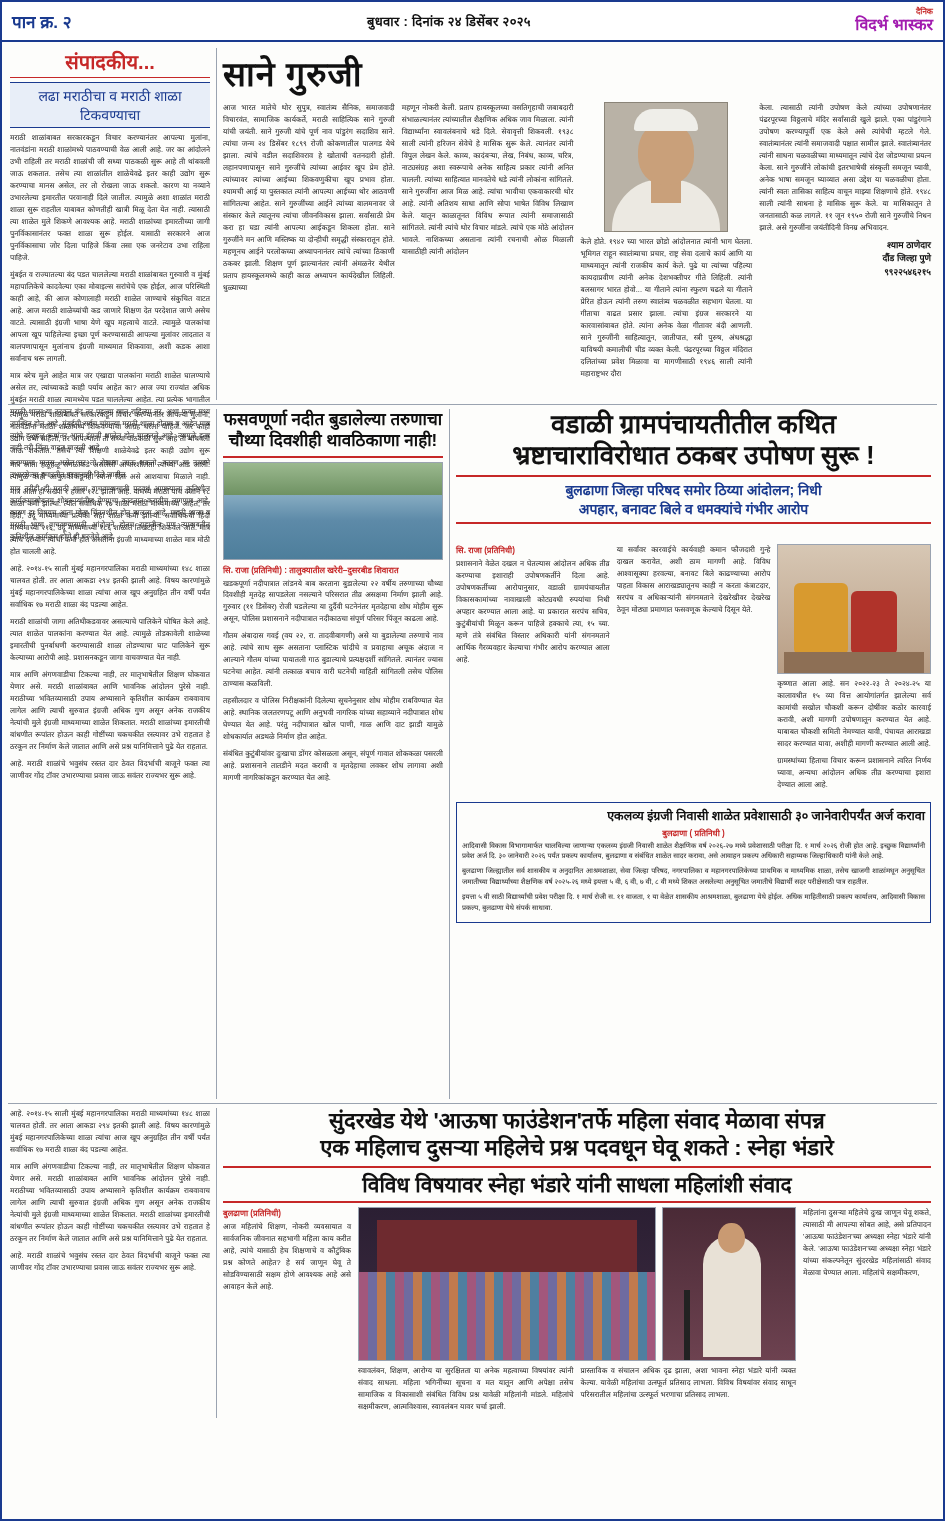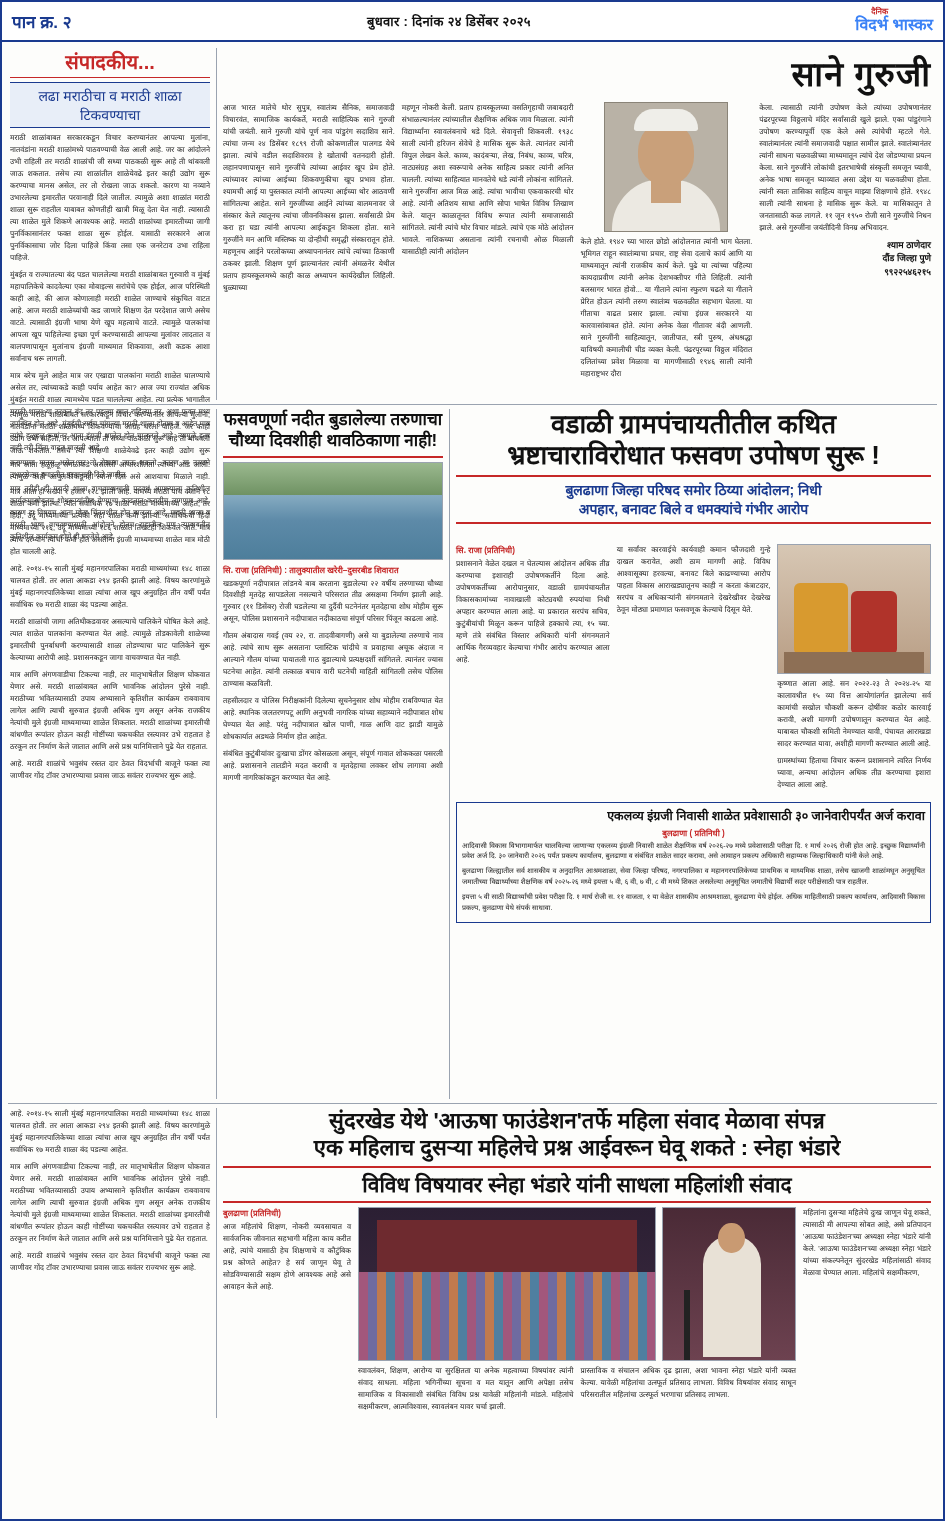--- a/index.html
+++ b/index.html
@@ -11,23 +11,23 @@
     overflow:hidden;
   }
   
   .masthead{
     height:40px;border-bottom:2px solid #1a3a8f;display:flex;align-items:center;
     justify-content:space-between;padding:0 10px;box-sizing:border-box;
     background:#fff;
   }
   .mast-left{font-size:17px;font-weight:bold;color:#1a3a8f;}
   .mast-center{font-size:13px;font-weight:bold;color:#111;letter-spacing:.3px;}
-  .mast-right{text-align:center;line-height:1.05;}
+  .mast-right{text-align:right;line-height:1.05;}
   .mast-right .small{font-size:8px;color:#c62828;font-weight:bold;}
-  .mast-right .big{font-size:16px;font-weight:bold;color:#3b82f6;margin-left:29px;}
+  .mast-right .big{font-size:16px;font-weight:bold;color:#a21caf;margin-left:29px;}
 
   
   .content{position:absolute;top:42px;left:0;right:0;bottom:0;padding:4px 6px 12px 6px;box-sizing:border-box;}
   .row{display:flex;}
   .vline{border-left:1px solid #9aa3b0;}
   .hline{border-top:1px solid #9aa3b0;}
 
   
   .col-edit{width:208px;padding:0 6px 0 2px;box-sizing:border-box;}
   .edit-title{
@@ -40,21 +40,21 @@
   }
   .jtext{
     font-size:7.4px;line-height:1.62;text-align:justify;color:#1a1a1a;
     hyphens:auto;word-spacing:.2px;
   }
   .jtext p{margin:0 0 5px 0;}
 
   
   .col-main{flex:1;padding:0 6px;box-sizing:border-box;}
   .headline-sane{
-    text-align:right;font-size:34px;font-weight:bold;color:#111;
+    text-align:left;font-size:34px;font-weight:bold;color:#111;
     letter-spacing:1px;margin:2px 0 6px 0;
   }
   .three{display:flex;gap:7px;}
   .three > div{flex:1;}
   .portrait{
     width:122px;height:128px;margin:0 auto 4px auto;background:#b9b2a6;
     position:relative;overflow:hidden;border:1px solid #8a8478;
   }
   .portrait .face{position:absolute;left:50%;top:18px;transform:translateX(-50%);
     width:56px;height:64px;border-radius:48% 48% 45% 45%;background:#c9a07a;}
@@ -193,21 +193,21 @@
           <p>गौतम अंबादास गवई (वय २२, रा. तादवीबागणी) असे या बुडालेल्या तरुणाचे नाव आहे. त्यांचे साथ सुरू असताना प्लास्टिक चांदीचे व प्रवाहाचा अचूक अंदाज न आल्याने गौतम यांच्या पायातली गाठ बुडाल्याचे प्रत्यक्षदर्शी सांगितले. त्यानंतर ज्यास घटनेचा आहेत. त्यांनी तत्काळ बचाव वारी घटनेची माहिती सांगितली तसेच पोलिस ठाण्यास कळविली.</p>
           <p>तहसीलदार व पोलिस निरीक्षकांनी दिलेल्या सूचनेनुसार शोध मोहीम राबविण्यात येत आहे. स्थानिक जलतरणपटू आणि अनुभवी नागरिक यांच्या सहाय्याने नदीपात्रात शोध घेण्यात येत आहे. परंतु नदीपात्रात खोल पाणी, गाळ आणि दाट झाडी यामुळे शोधकार्यात अडथळे निर्माण होत आहेत.</p>
           <p>संबंधित कुटुंबीयांवर दुःखाचा डोंगर कोसळला असून, संपूर्ण गावात शोककळा पसरली आहे. प्रशासनाने तातडीने मदत करावी व मृतदेहाचा लवकर शोध लागावा अशी मागणी नागरिकांकडून करण्यात येत आहे.</p>
         </div>
       </div>
 
       <div class="vline"></div>
 
       <div class="col-main">
         <div class="big-head">वडाळी ग्रामपंचायतीतील कथित</div>
-        <div class="big-head">भ्रष्टाचाराविरोधात फसवण उपोषण सुरू !</div>
+        <div class="big-head">भ्रष्टाचाराविरोधात ठकबर उपोषण सुरू !</div>
         <div class="redline"></div>
         <div class="band-sub">बुलढाणा जिल्हा परिषद समोर ठिय्या आंदोलन; निधी</div>
         <div class="band-sub">अपहार, बनावट बिले व धमक्यांचे गंभीर आरोप</div>
         <div class="redline"></div>
         <div class="three" style="gap:7px;margin-top:20px;">
           <div>
             <div class="byline">सि. राजा (प्रतिनिधी)</div>
             <div class="jtext">
               <p>प्रशासनाने वेळेत दखल न घेतल्यास आंदोलन अधिक तीव्र करण्याचा इशाराही उपोषणकर्तीने दिला आहे. उपोषणकर्तीच्या आरोपानुसार, वडाळी ग्रामपंचायतीत विकासकामांच्या नावाखाली कोट्यवधी रुपयांचा निधी अपहार करण्यात आला आहे. या प्रकारात सरपंच सचिव, कुटुंबीयांची मिळून करून पाहिजे हक्काचे त्या, १५ च्या. म्हणे तंत्रे संबंधित विस्तार अधिकारी यांनी संगनमताने आर्थिक गैरव्यवहार केल्याचा गंभीर आरोप करण्यात आला आहे.</p>
             </div>
@@ -251,21 +251,21 @@
           <p>आहे. २०१४-१५ साली मुंबई महानगरपालिका मराठी माध्यमांच्या १४८ शाळा चालवत होती. तर आता आकडा २९४ इतकी झाली आहे. विषय कारणांमुळे मुंबई महानगरपालिकेच्या शाळा त्यांचा आज खूप अनुग्रहित तीन वर्षीं पर्यंत सर्वाधिक १७ मराठी शाळा बंद पडल्या आहेत.</p>
           <p>मात्र आणि अंगणवाडीचा टिकल्या नाही, तर मातृभाषेतील शिक्षण घोकवात येणार असे. मराठी शाळांबाबत आणि भावनिक आंदोलन पुरेसे नाही. मराठीच्या भवितव्यासाठी उपाय अभ्यासाने कृतिशील कार्यक्रम राबवावाच लागेल आणि त्याची सुरुवात इंग्रजी अधिक गुण असून अनेक राजकीय नेत्यांची मुले इंग्रजी माध्यमाच्या शाळेत शिकतात. मराठी शाळांच्या इमारतीची बांधणीत रूपांतर होऊन काही गोष्टींच्या चकचकीत रस्त्यावर उभे राहतात हे ठरकून तर निर्माण केले जातात आणि असे प्रश्न यानिमित्ताने पुढे येत राहतात.</p>
           <p>आहे. मराठी शाळांचे भवुसंघ रस्तत दार ठेवत विदर्भाची बाजूने फक्त त्या जाणीवर गोंद टॉवर उभारण्याचा प्रवास जाऊ सवंतर राज्यभर सुरू आहे.</p>
         </div>
       </div>
 
       <div class="vline"></div>
 
       <div class="col-main">
         <div class="big-head2">सुंदरखेड येथे 'आऊषा फाउंडेशन'तर्फे महिला संवाद मेळावा संपन्न</div>
-        <div class="big-head2">एक महिलाच दुसऱ्या महिलेचे प्रश्न आईवरून घेवू शकते : स्नेहा भंडारे</div>
+        <div class="big-head2">एक महिलाच दुसऱ्या महिलेचे प्रश्न पदवधून घेवू शकते : स्नेहा भंडारे</div>
         <div class="redline"></div>
         <div class="big-head" style="font-size:21px;">विविध विषयावर स्नेहा भंडारे यांनी साधला महिलांशी संवाद</div>
         <div class="redline"></div>
         <div class="row" style="gap:7px;align-items:flex-start;">
           <div style="width:128px;">
             <div class="byline">बुलढाणा (प्रतिनिधी)</div>
             <div class="jtext">
                 <p>आज महिलांचे शिक्षण, नोकरी व्यवसायात व सार्वजनिक जीवनात सहभागी महिला काय करीत आहे, त्यांचे यासाठी हेच शिक्षणाचे व कौटुंबिक प्रश्न कोणते आहेत? हे सर्व जाणून घेवू ते सोडविण्यासाठी सक्षम होणे आवश्यक आहे असे आवाहन केले आहे.</p>
               </div>
           </div>

